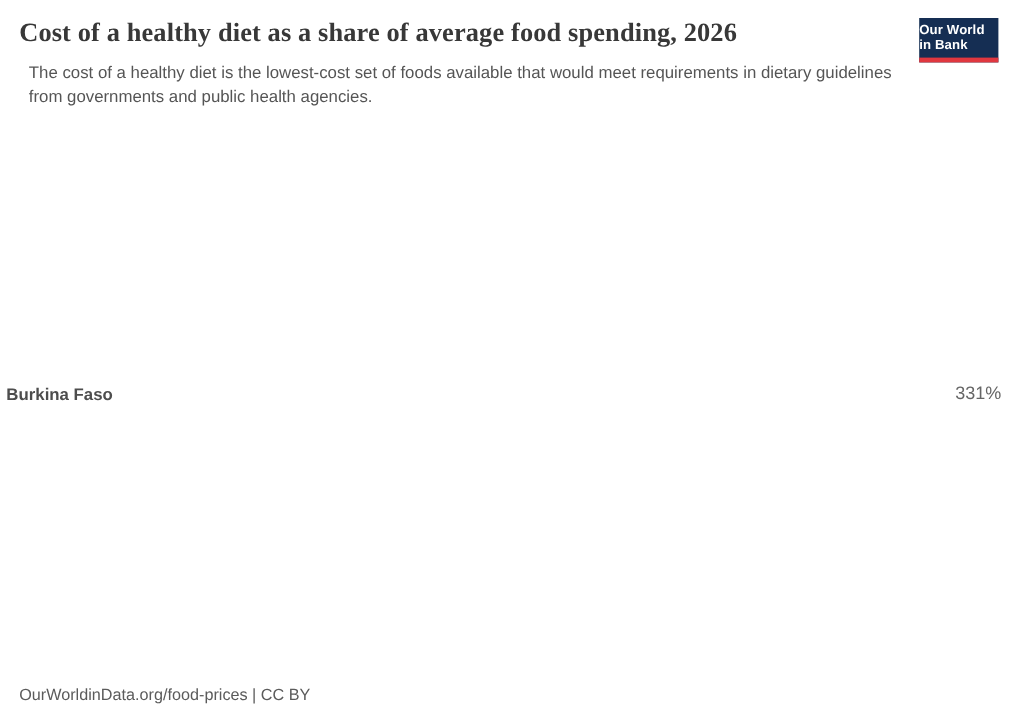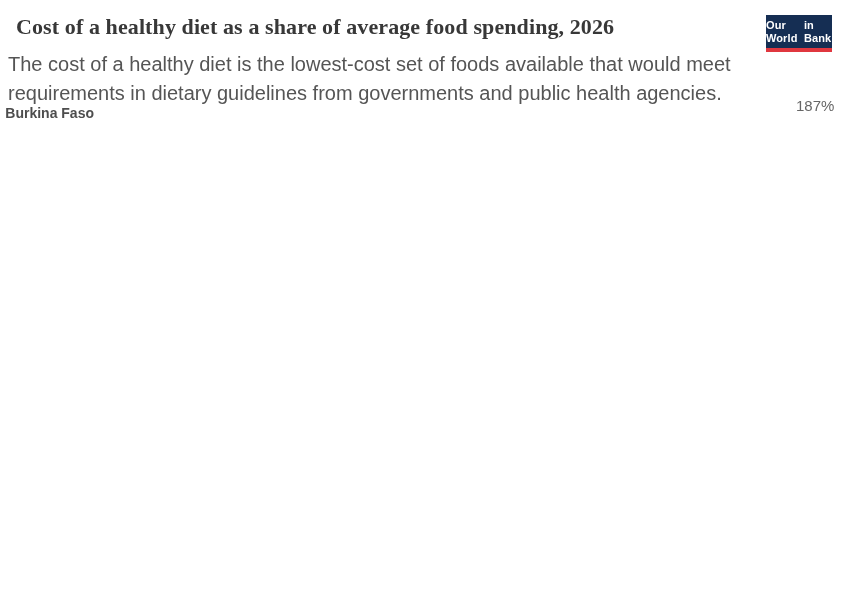--- a/index.html
+++ b/index.html
@@ -16,31 +16,31 @@
   .chart-title {
     position: absolute; top: 14px; left: 16px;
     margin: 0;
     font-family: "Liberation Serif", "DejaVu Serif", serif;
     font-size: 22px; font-weight: 700;
     color: #383838;
     letter-spacing: 0.1px;
     white-space: nowrap;
   }
   .chart-subtitle {
-    position: absolute; top: 50px; left: 8px;
+    position: absolute; top: 50px; left: 24px;
     margin: 0;
     width: 740px;
-    font-size: 20px; line-height: 1.45;
+    font-size: 14px; line-height: 1.45;
     color: #555555;
   }
   .logo {
     position: absolute; top: 15px; right: 18px;
     width: 66px; height: 33px;
-    display: flex; flex-direction: row;
-    align-items: center; justify-content: center;
+    display: flex; flex-direction: column;
+    justify-content: center;
     background: #152e53;
     border-bottom: 4px solid #e0373f;
     cursor: pointer;
   }
   .logo span {
     display: block;
     color: #ffffff;
     font-size: 11px; font-weight: 700;
     line-height: 1.15;
     letter-spacing: 0.1px;
@@ -48,21 +48,21 @@
 
   
   .chart {
     position: absolute;
     top: 105px; left: 0; right: 0;
     height: 445px;
   }
   .bar-row {
     display: flex;
     height: 100%;
-    align-items: flex-start;
+    align-items: center;
   }
   .entity-label {
     flex: 0 0 100px;
     width: 100px;
     box-sizing: border-box;
     padding-right: 6px;
     display: flex;
     align-items: center;
     justify-content: flex-end;
     font-size: 14px;
@@ -114,19 +114,20 @@
     <span>Our World</span>
     <span>in Bank</span>
   </div>
 </div>
 
 <div class="chart">
     <div class="bar-row" style="height: 100%;">
       <div class="entity-label">Burkina Faso</div>
       <div class="bar-track" style="border-left-color: rgb(222, 222, 222);">
         <div class="bar" style="width: 100%; background: rgb(114, 134, 172);"></div>
-        <div class="value-label" style="left: calc(100% + 7px);">187%</div>
+        <div class="value-label" style="left: calc(100% + 7px);">331%</div>
       </div>
     </div>
   </div>
 
 <div class="footer">
+  <div class="cc">OurWorldinData.org/food-prices | CC BY</div>
 </div>
 
 </body></html>

